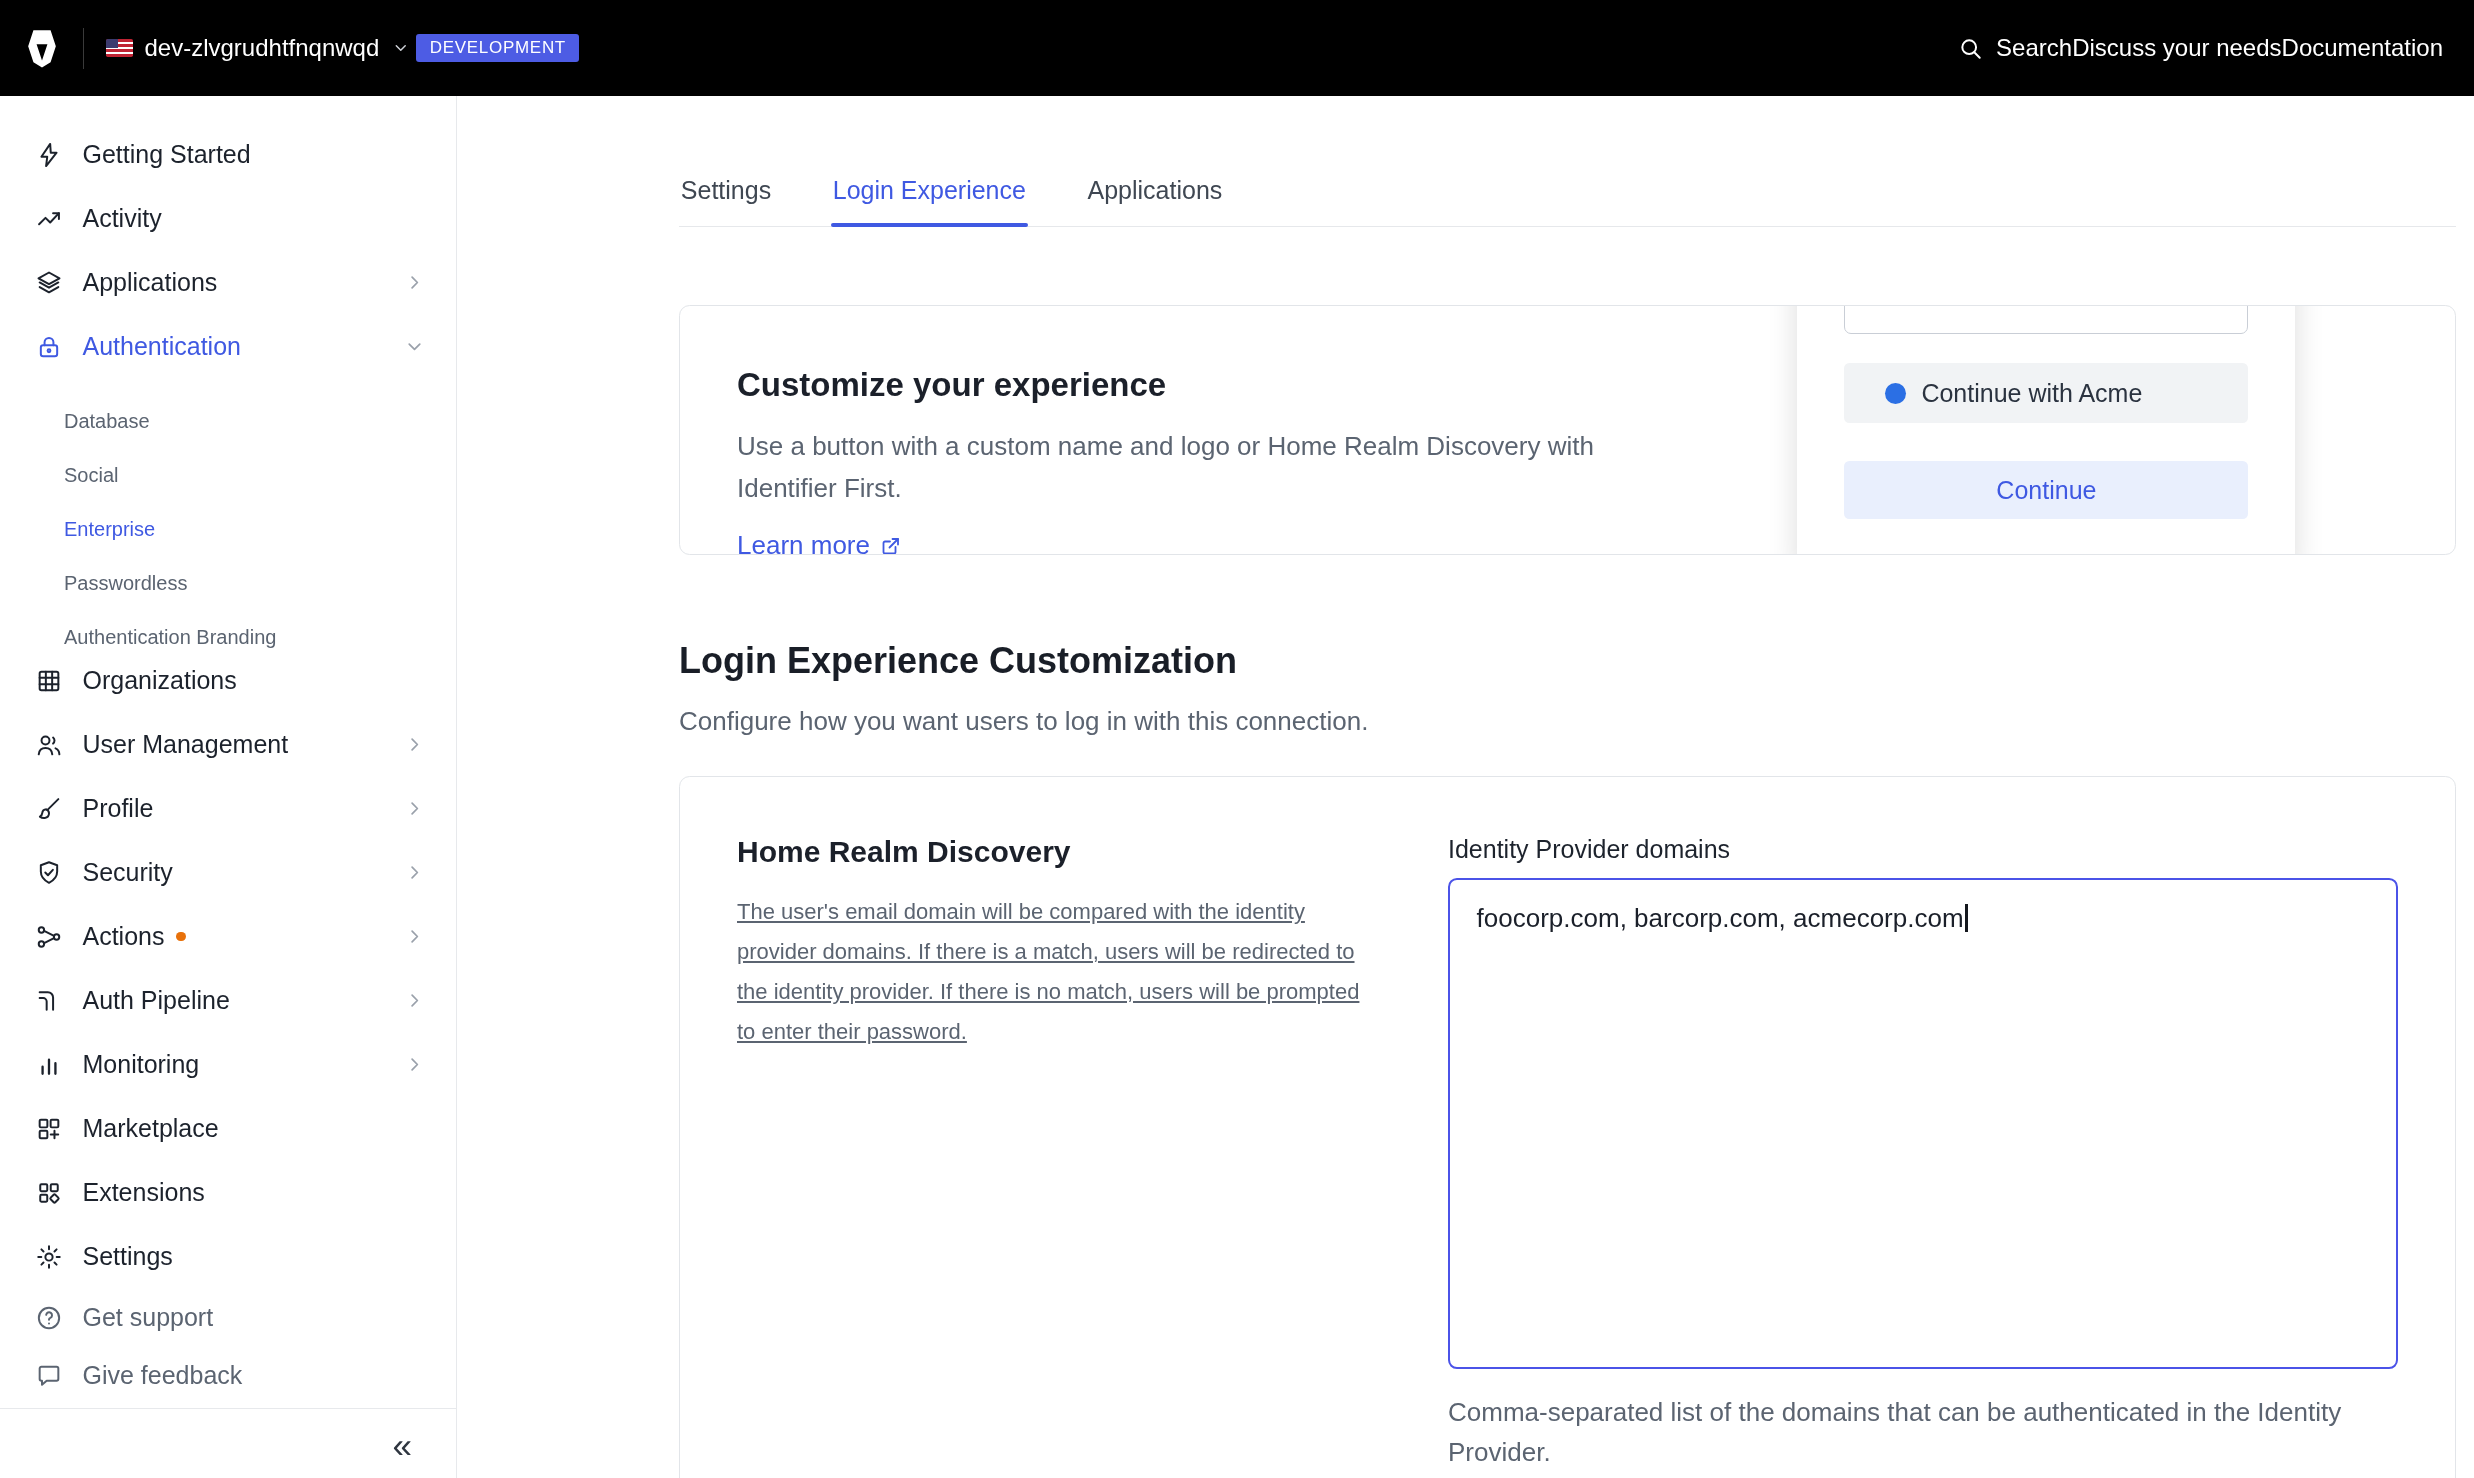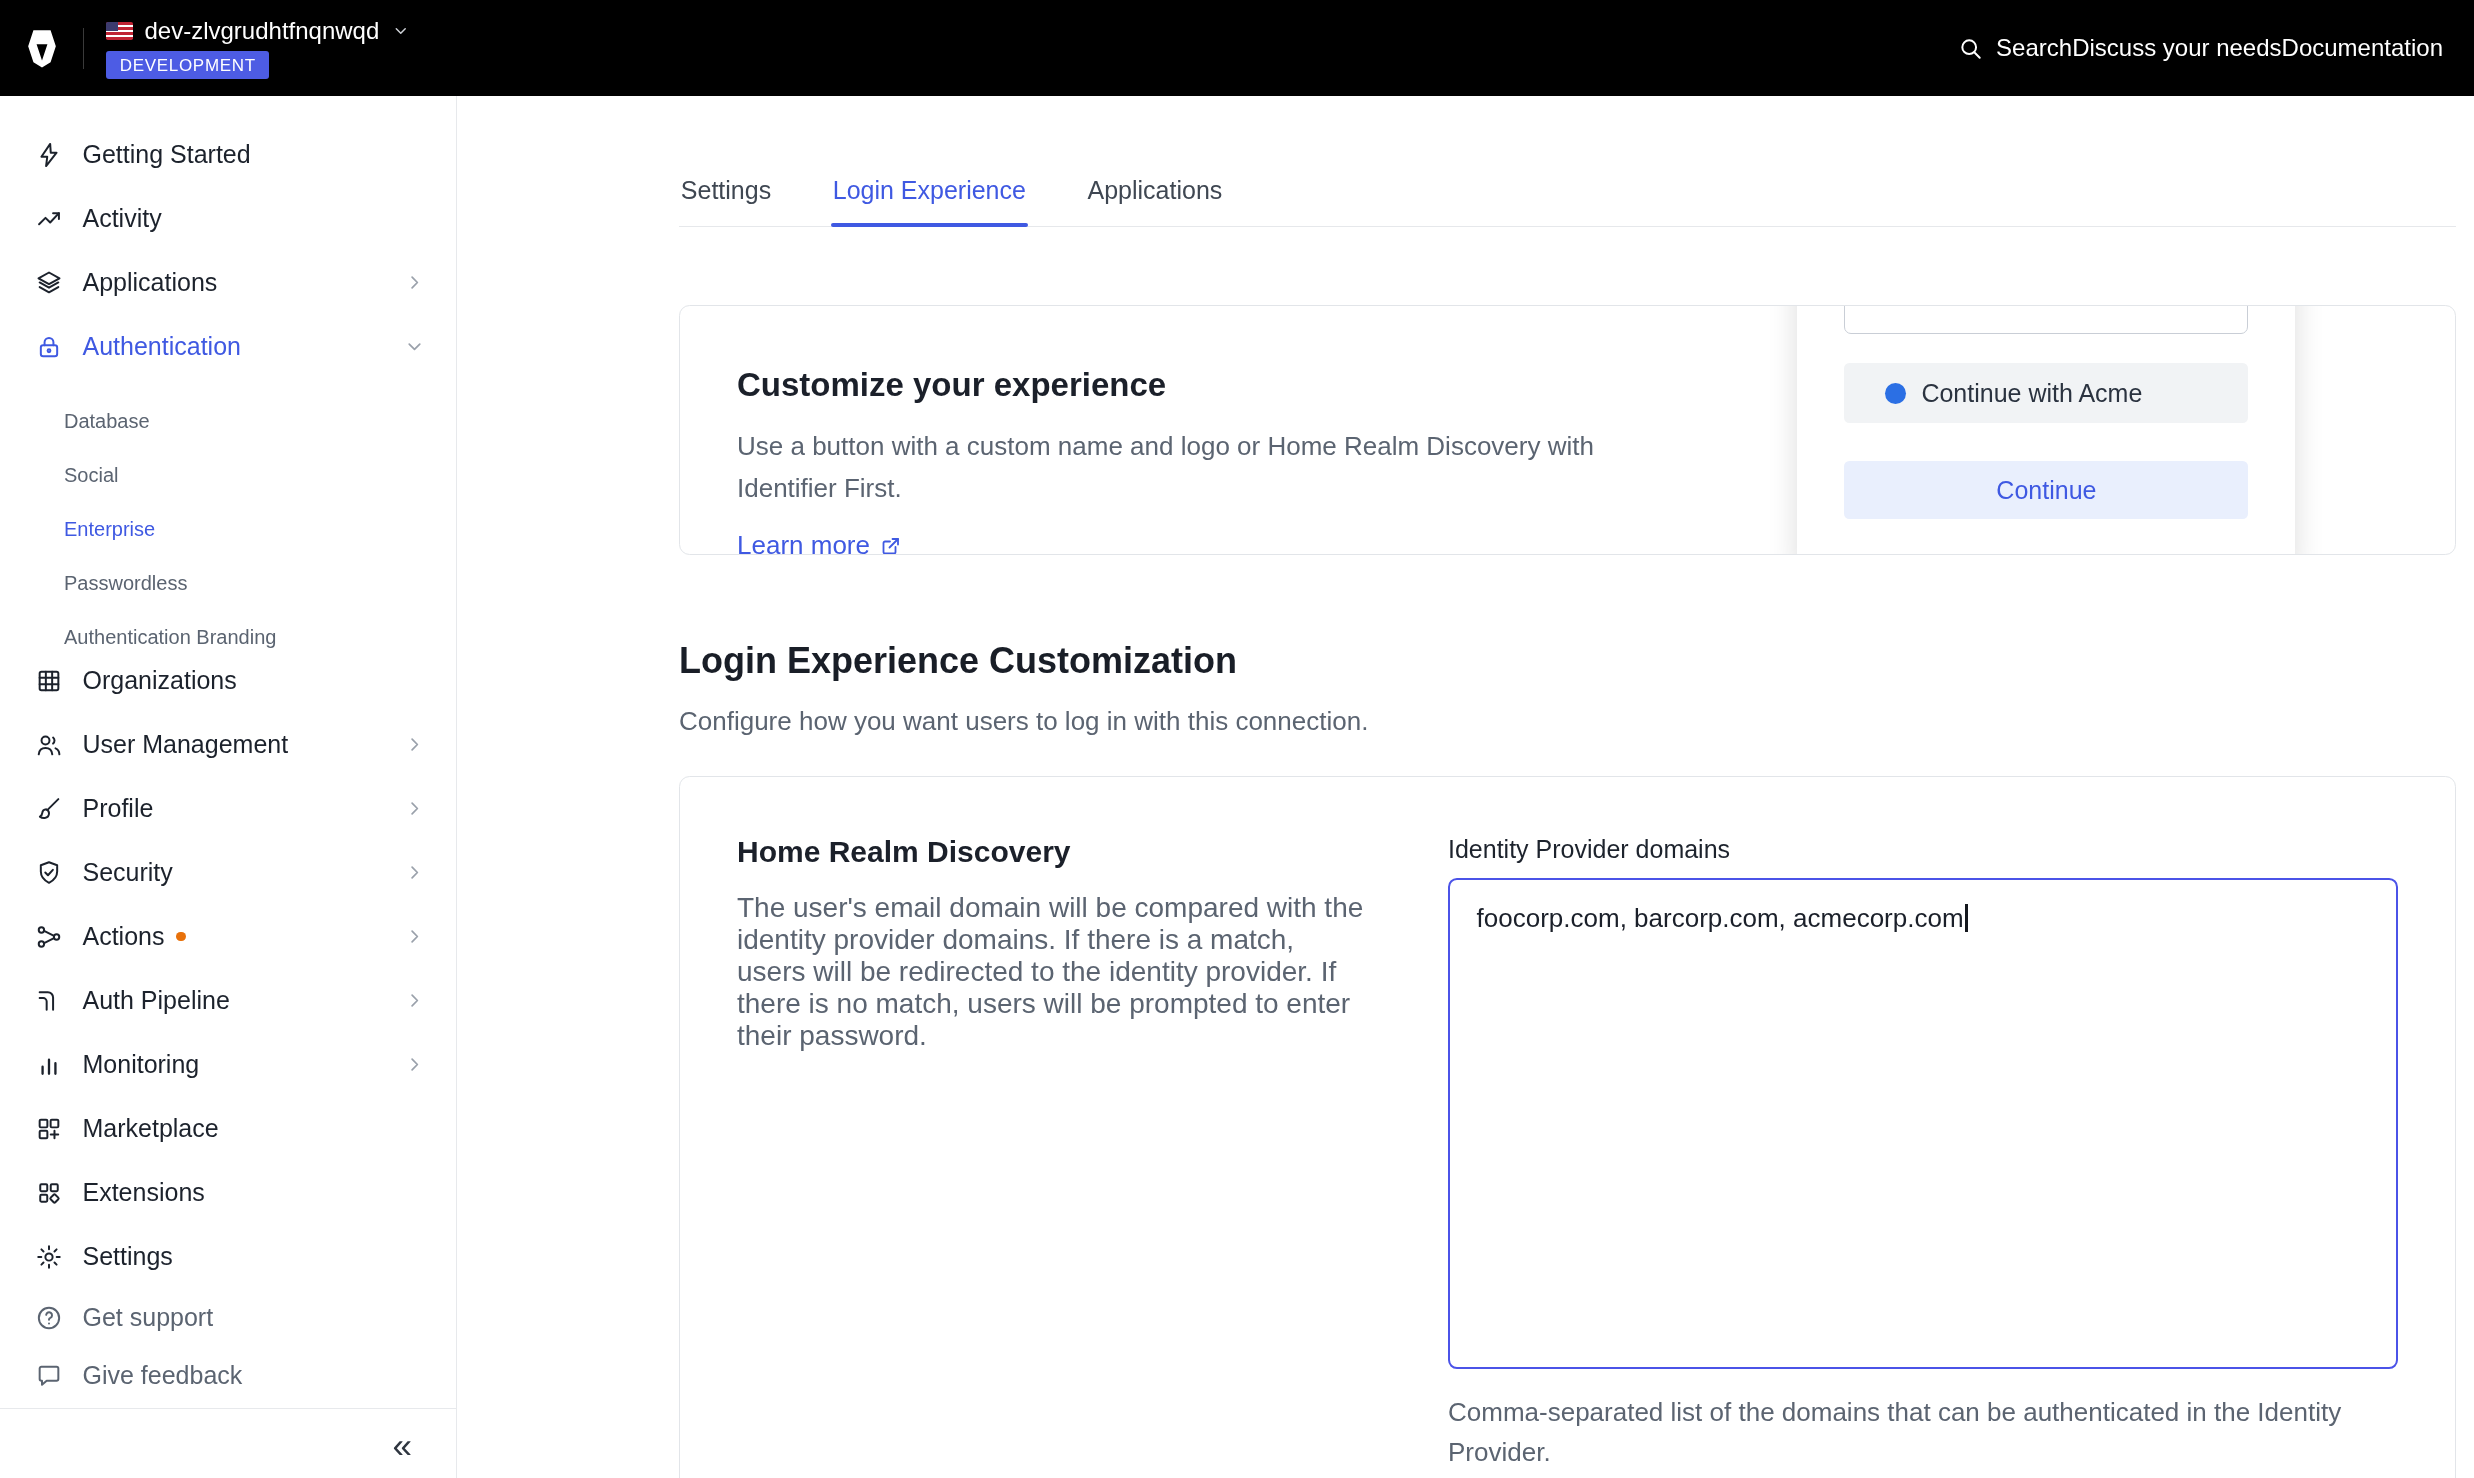--- a/index.html
+++ b/index.html
@@ -4,21 +4,21 @@
 <style>
   * { box-sizing: border-box; }
   html,body { margin:0; padding:0; width:2475px; height:1478px; overflow:hidden;
     font-family:"Liberation Sans", sans-serif; background:#fff; color:var(--text,#1c222c); }
 
   
   .topbar { height:96px; background:var(--topbar_bg,#000); display:flex; align-items:center;
     padding:0 32px 0 21px; color:#fff; }
   .logo-mark { width:42px; height:42px; color:#fff; flex:0 0 auto; }
   .topbar-divider { width:0.9px; height:41px; background:#3a3a3a; margin:0 0 0 19.5px; }
-  .tenant-block { margin-left:23px; display:flex; flex-direction:column; gap:6.2px; cursor:pointer; }
+  .tenant-block { margin-left:23px; display:flex; gap:6.2px; cursor:pointer; }
   .tenant-row { display:flex; align-items:center; gap:11.5px; }
   .us-flag { width:26.6px; height:17.7px; position:relative; border-radius:1.8px; overflow:hidden;
     background:repeating-linear-gradient(180deg,#bf2333 0 2.6px,#ffffff 2.6px 5.1px); }
   .us-flag::after { content:""; position:absolute; left:0; top:0; width:11.5px; height:8.9px; background:#3c3b6e; }
   .tenant-name { font-size:24px; }
   .tenant-chev { width:19.5px; height:19.5px; color:#cfd2d8; }
   .env-badge { align-self:flex-start; background:var(--badge,#4d5ce4); color:#fff; font-size:17px;
     font-weight:400; letter-spacing:0.7px; padding:5.3px 13.3px; border-radius:3px; line-height:1; }
   .topbar-right { margin-left:auto; display:flex; align-items:center; font-size:24px; }
   .tb-link { display:flex; align-items:center; gap:12.4px; cursor:pointer; white-space:nowrap; }
@@ -71,21 +71,21 @@
   .continue-btn { height:58px; margin-top:38px; background:var(--continue_bg,#e9effd); border-radius:5.3px;
     display:flex; align-items:center; justify-content:center; font-size:25px; font-weight:500;
     color:var(--accent,#3f59e2); cursor:pointer; }
 
   .section-title { margin-top:85px; font-size:36px; font-weight:600; color:#191e27; }
   .section-sub { margin-top:14px; font-size:26px; color:var(--muted,#5b6471); }
 
   .card2 { margin-top:39px; display:flex; gap:78px; padding:58px 57px; min-height:797px; }
   .card2-left { width:633px; flex:0 0 633px; }
   .card2-title { font-size:30px; font-weight:600; color:#1b202a; margin:0 0 23px; }
-  .card2-desc { font-size:28px; line-height:32px; color:var(--muted,#5b6471); margin:0; }
+  .card2-desc { font-size:22px; line-height:40px; color:var(--muted,#5b6471); margin:0;text-decoration:underline; }
   .card2-right { flex:1; max-width:960px; }
   .field-label { font-size:25px; color:#1d232d; margin-bottom:14px; }
   .domains-box { height:491px; border:2.7px solid var(--focus,#4b53e8); border-radius:8.9px;
     padding:23px 26.6px; font-size:26px; color:#1b202a; background:#fff; cursor:text; }
   .caret { display:inline-block; width:2.7px; height:28px; background:#15181e; margin-left:1.8px;
     vertical-align:-5.3px; animation:blink 1.1s steps(1) infinite; }
   @keyframes blink { 50% { opacity:0; } }
   .field-help { margin-top:23px; font-size:26px; line-height:40px; color:var(--muted,#5b6471); max-width:960px; }
 </style>
 </head>

